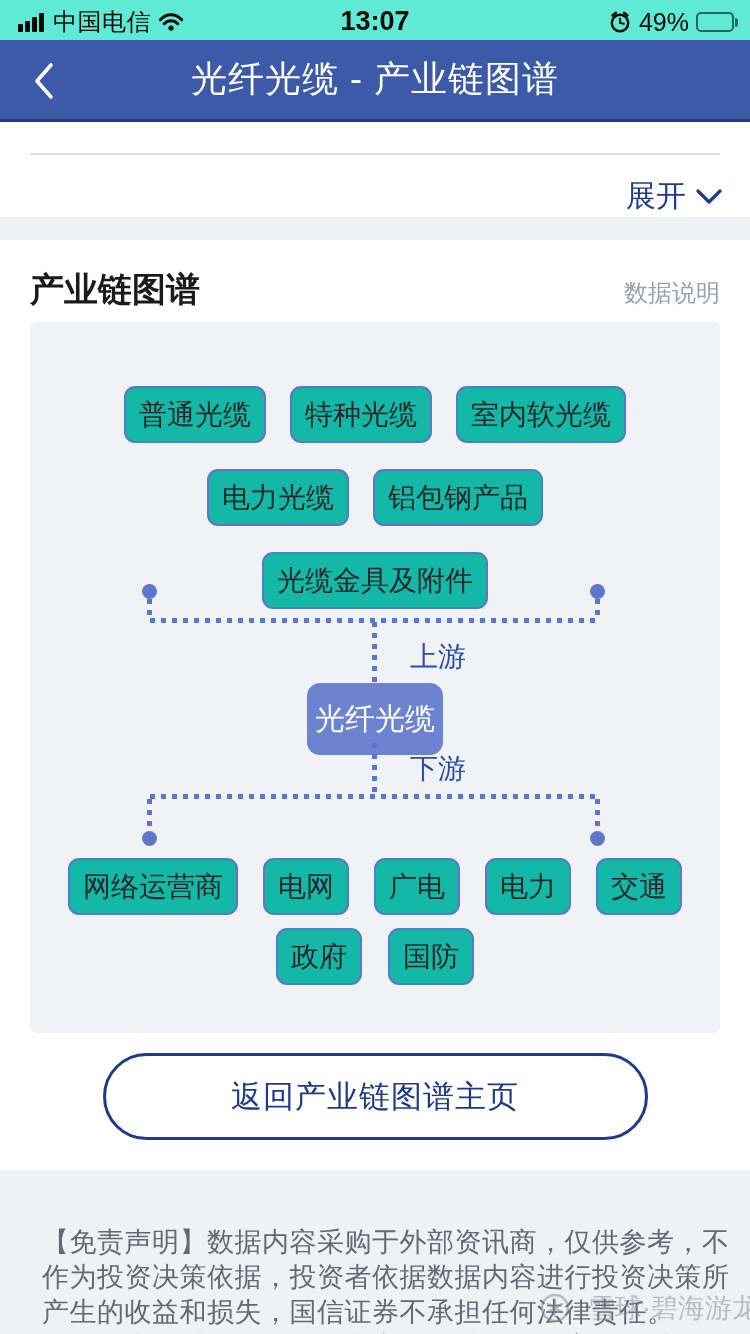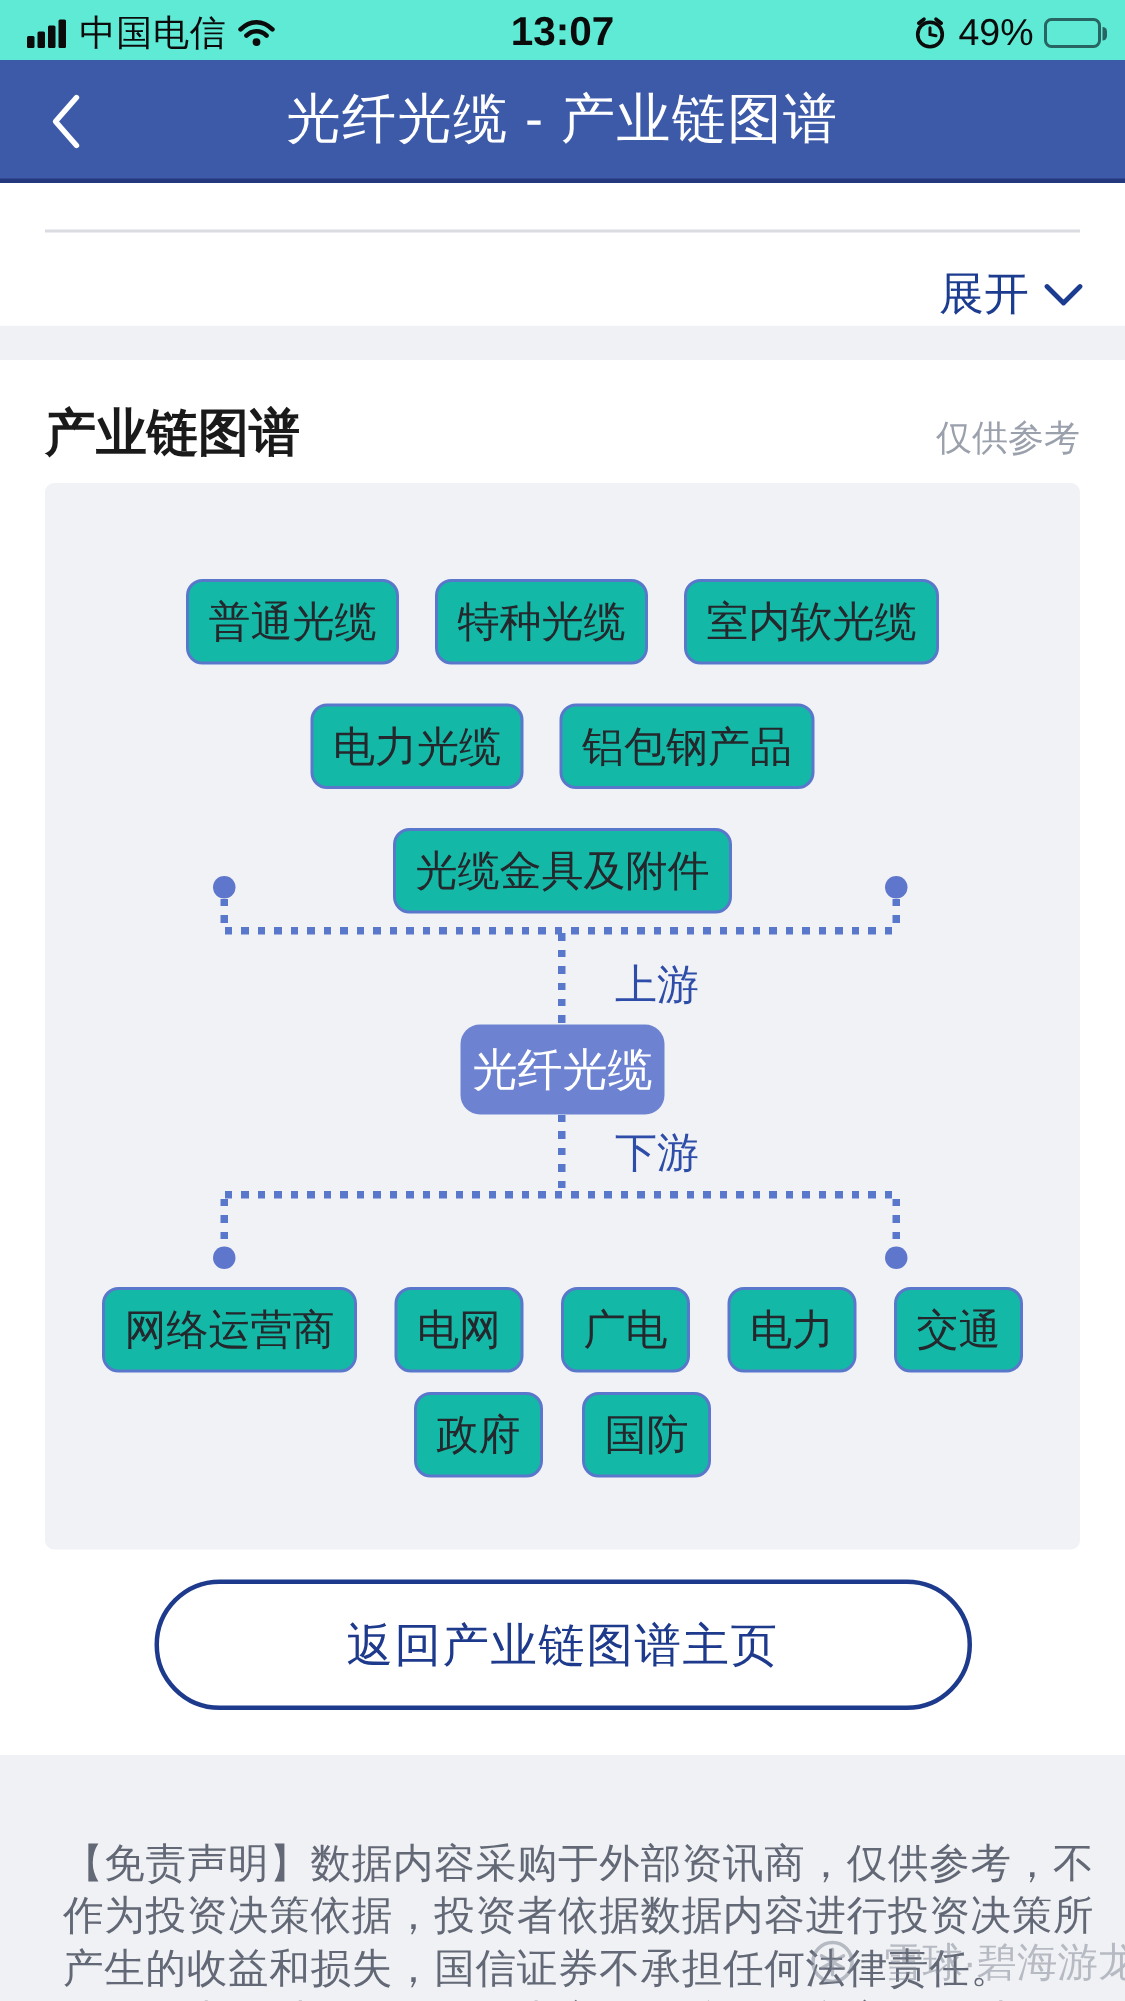--- a/index.html
+++ b/index.html
@@ -51,21 +51,21 @@
   .prow.u1 { padding-top:64px; }
   .prow.u2 { margin-top:26px; }
   .prow.u3 { margin-top:26px; }
   .pill { height:57px; background:#14b8a6; border:2px solid #5A78CB; border-radius:11px;
     display:flex; align-items:center; padding:0 13px; font-size:28px; color:#24272C;
     white-space:nowrap; cursor:pointer; }
   .down-row { position:absolute; left:0; right:0; display:flex; justify-content:center; }
   .d1 { top:536px; gap:25px; }
   .d2 { top:606px; gap:26px; }
 
-  .center-node { position:absolute; left:277px; top:361px; width:136px; height:60px;
+  .center-node { position:absolute; left:277px; top:361px; width:136px; height:72px;
     background:#6D83D1; border-radius:13px; display:flex; align-items:center;
     justify-content:center; color:#ffffff; font-size:30px; cursor:pointer; }
   .stream-label { position:absolute; left:380px; color:#2E4DA8; font-size:28px; }
   .lbl-up { top:316px; }
   .lbl-down { top:428px; }
 
   .dot { position:absolute; width:15px; height:15px; border-radius:50%; background:#5E77CD; }
   .dot.ul { left:112px; top:262px; } .dot.ur { left:560px; top:262px; }
   .dot.dl { left:112px; top:509px; } .dot.dr { left:560px; top:509px; }
 
@@ -148,21 +148,21 @@
       <svg width="26" height="16" viewBox="0 0 26 16">
         <path d="M2 2 L13 13 L24 2" stroke="#1C3C8F" stroke-width="3.2" fill="none" stroke-linecap="round" stroke-linejoin="round"></path>
       </svg>
     </div>
   </div>
 
   <div class="gray-band"></div>
 
   <div class="heading-row">
     <span class="section-title">产业链图谱</span>
-    <span class="section-link">仅供参考</span>
+    <span class="section-link">数据说明</span>
   </div>
 
   <div class="panel">
 
     <div class="prow u1">
       <div class="pill">普通光缆</div>
       <div class="pill">特种光缆</div>
       <div class="pill">室内软光缆</div>
     </div>
     <div class="prow u2">

